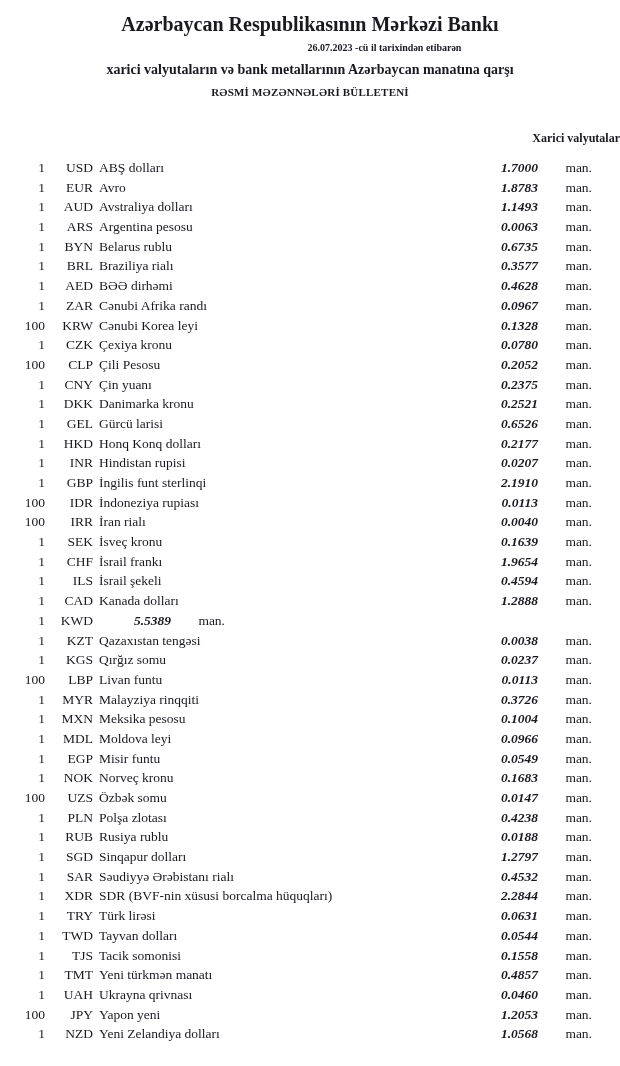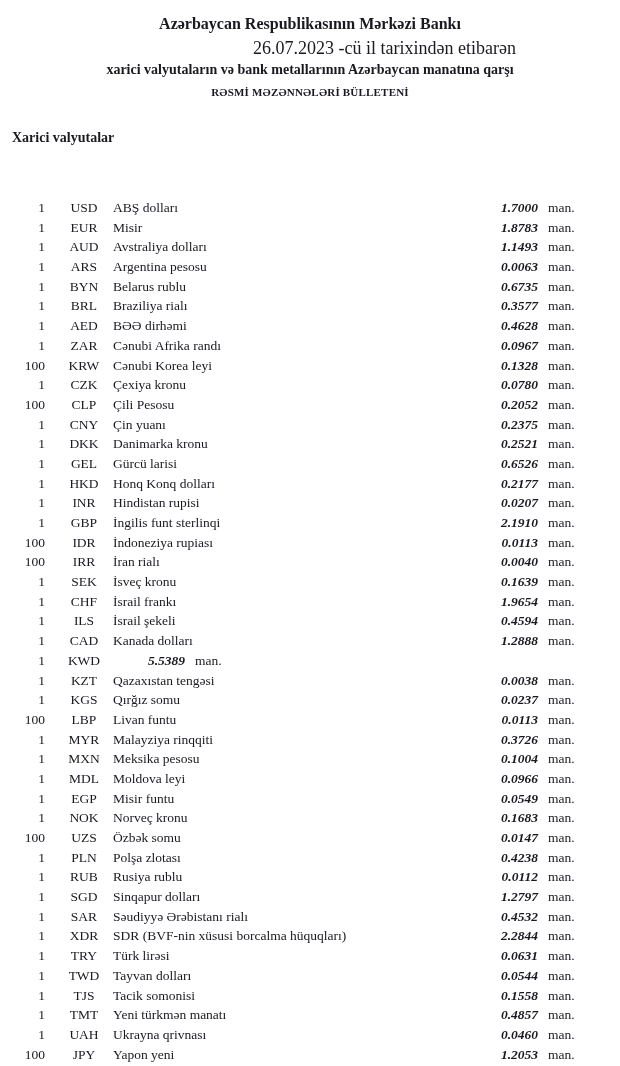--- a/index.html
+++ b/index.html
@@ -9,27 +9,27 @@
     background: #ffffff;
     color: #191920;
     font-family: "Liberation Serif", "DejaVu Serif", serif;
     overflow: hidden;
   }
   .doc { padding-top: 12px; }
 
   .title {
     text-align: center;
     font-weight: bold;
-    font-size: 16px;
+    font-size: 20px;
     line-height: 24px;
   }
   .date-line {
     text-align: center;
-    font-weight: normal;
-    font-size: 18px;
+    font-weight: bold;
+    font-size: 10px;
     line-height: 18px;
     margin-top: 3px;
     padding-left: 126px; 
     margin-left: 23px;
   }
   .subtitle {
     text-align: center;
     font-weight: bold;
     font-size: 14px;
     line-height: 18px;
@@ -37,40 +37,40 @@
   }
   .bulletin {
     text-align: center;
     font-weight: bold;
     font-size: 11px;
     line-height: 19px;
     margin-top: 4px;
     letter-spacing: 0.2px;
   }
   .section-title {
-    text-align: left;
+    text-align: right;
     font-weight: bold;
-    font-size: 14px;
+    font-size: 12px;
     line-height: 18px;
     margin-top: 27px;
     padding-left: 12px;
   }
   .table { margin-top: 13px; }
   .row {
     display: flex;
     align-items: baseline;
     height: 19.7px;
     font-size: 13.5px;
     padding-right: 28px;
   }
   .col-nominal { flex: none; width: 45px; text-align: right; }
-  .col-code    { flex: none; width: 46px; text-align: center; margin-left: 16px; }
+  .col-code    { flex: none; width: 46px; text-align: right; margin-left: 2px; }
   .col-name    { flex: 1; padding-left: 6px; white-space: nowrap; overflow: hidden; }
   .col-rate    { flex: none; width: 78px; text-align: right; font-weight: bold; font-style: italic; }
-  .col-unit    { flex: none; width: 44px; padding-left: 10px; text-align: left; margin-top: 40px; }
+  .col-unit    { flex: none; width: 44px; padding-left: 10px; text-align: right; }
 </style>
 </head>
 <body>
 
 <div class="doc">
   <div class="title">Azərbaycan Respublikasının Mərkəzi Bankı</div>
   <div class="date-line">26.07.2023 -cü il tarixindən etibarən</div>
   <div class="subtitle">xarici valyutaların və bank metallarının Azərbaycan manatına qarşı</div>
   <div class="bulletin">RƏSMİ MƏZƏNNƏLƏRİ BÜLLETENİ</div>
   <div class="section-title">Xarici valyutalar</div>
@@ -79,21 +79,21 @@
     <span class="col-nominal">1</span>
     <span class="col-code">USD</span>
     <span class="col-name">ABŞ dolları</span>
     <span class="col-rate">1.7000</span>
     <span class="col-unit">man.</span>
   </div>
 
   <div class="row">
     <span class="col-nominal">1</span>
     <span class="col-code">EUR</span>
-    <span class="col-name">Misir</span>
+    <span class="col-name">Avro</span>
     <span class="col-rate">1.8783</span>
     <span class="col-unit">man.</span>
   </div>
 
   <div class="row">
     <span class="col-nominal">1</span>
     <span class="col-code">AUD</span>
     <span class="col-name">Avstraliya dolları</span>
     <span class="col-rate">1.1493</span>
     <span class="col-unit">man.</span>
@@ -343,21 +343,21 @@
     <span class="col-code">PLN</span>
     <span class="col-name">Polşa zlotası</span>
     <span class="col-rate">0.4238</span>
     <span class="col-unit">man.</span>
   </div>
 
   <div class="row">
     <span class="col-nominal">1</span>
     <span class="col-code">RUB</span>
     <span class="col-name">Rusiya rublu</span>
-    <span class="col-rate">0.0112</span>
+    <span class="col-rate">0.0188</span>
     <span class="col-unit">man.</span>
   </div>
 
   <div class="row">
     <span class="col-nominal">1</span>
     <span class="col-code">SGD</span>
     <span class="col-name">Sinqapur dolları</span>
     <span class="col-rate">1.2797</span>
     <span class="col-unit">man.</span>
   </div>

